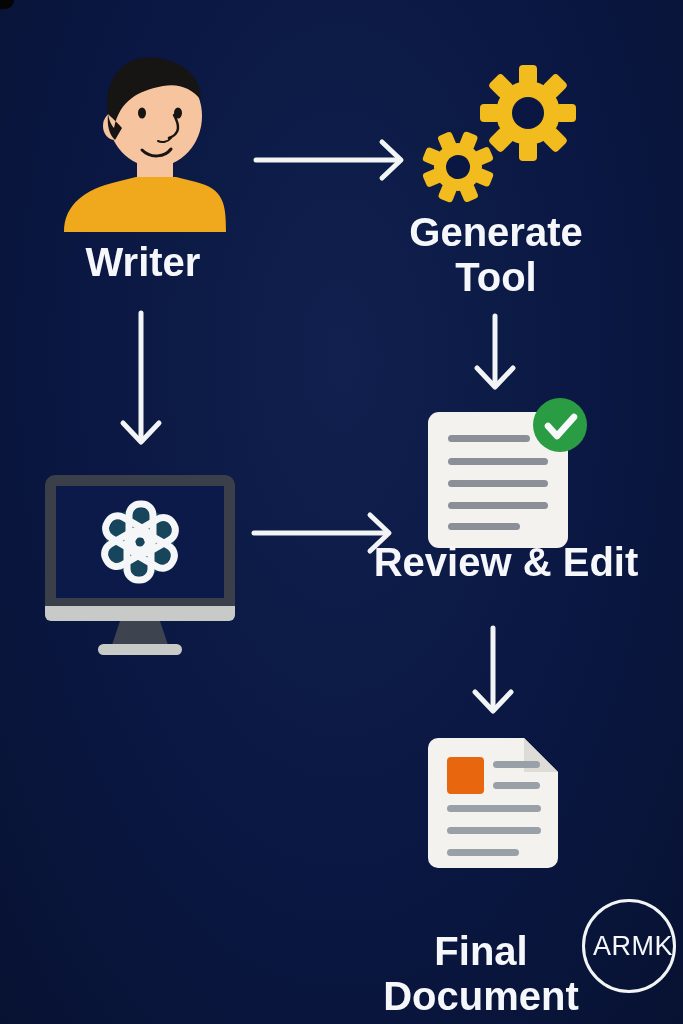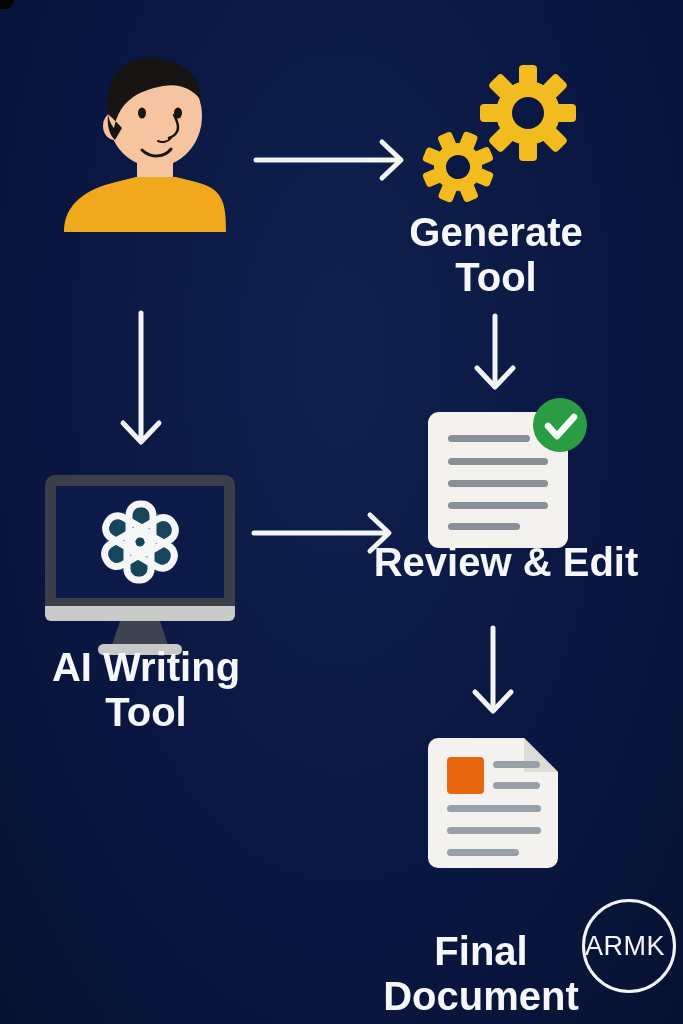--- a/index.html
+++ b/index.html
@@ -25,21 +25,21 @@
     white-space:pre-line;
     letter-spacing:0px;
   }
   .watermark{
     position:absolute;
     left:582px;top:899px;
     width:94px;height:94px;
     border:3px solid #f2f4f6;
     border-radius:50%;
     box-sizing:border-box;
-    display:flex;align-items:center;justify-content:flex-start;
+    display:flex;align-items:center;justify-content:flex-end;
   }
   .watermark span{
     color:#f5f7fa;
     font-size:27px;
     font-weight:400;
     letter-spacing:0.5px;
   }
   svg{display:block;}
 </style>
 </head>
@@ -170,26 +170,25 @@
     <g>
       <path d="M254,533 H387"></path>
         <path d="M370,515 L389,533 L370,551"></path>
     </g>
     <g>
       <path d="M493,628 V709"></path>
         <path d="M475,692 L493,711 L511,692"></path>
     </g>
   </svg>
 
+  <div class="node-label" style="left:13px;top:240px;width:260px;">Writer</div>
 
   <div class="node-label" style="left:366px;top:210px;width:260px;">Generate
 Tool</div>
 
-  <div class="node-label" style="left:16px;top:645px;width:260px;">AI Writing
-Tool</div>
 
   <div class="node-label" style="left:346px;top:540px;width:320px;">Review &amp; Edit</div>
 
   <div class="node-label" style="left:351px;top:929px;width:260px;">Final
 Document</div>
 
   <div class="watermark">
     <span>ARMK</span>
   </div>
 

